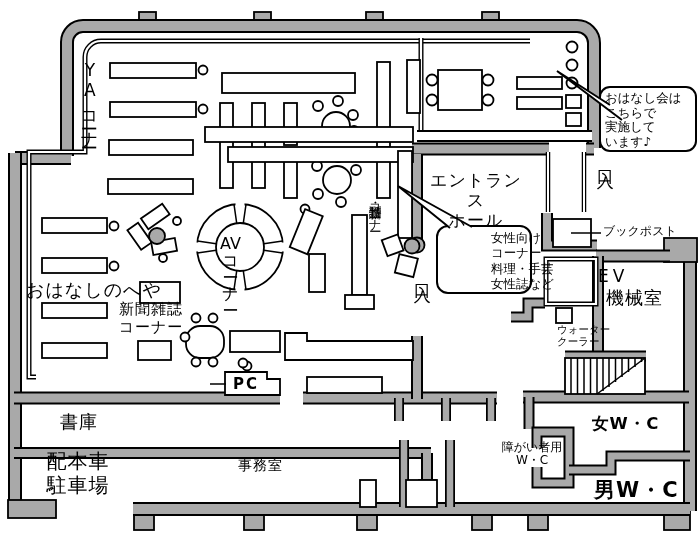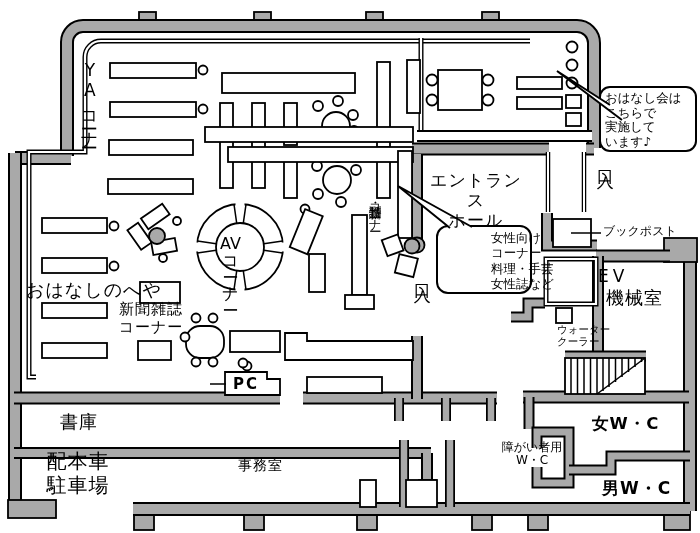--- a/index.html
+++ b/index.html
@@ -269,21 +269,21 @@
   <div class="lb ctr" style="left:110px;top:301px;width:82px;font-size:15px;">新聞雑誌
 コーナー</div>
   <div class="lb" style="left:233px;top:376px;font-size:15px;letter-spacing:2px;font-weight:bold;">PC</div>
   <div class="lb" style="left:60px;top:411px;font-size:18px;">書庫</div>
   <div class="lb" style="left:238px;top:457px;font-size:14px;">事務室</div>
   <div class="lb ctr" style="left:36px;top:450px;width:84px;font-size:20px;">配本車
 駐車場</div>
   <div class="lb b" style="left:592px;top:414px;font-size:16.5px;">女W・C</div>
   <div class="lb ctr" style="left:492px;top:441px;width:80px;font-size:12px;letter-spacing:0;line-height:1.1;">障がい者用
 W・C</div>
-  <div class="lb b" style="left:594px;top:478px;font-size:17px;margin-left:8px;">男W・C</div>
+  <div class="lb b" style="left:594px;top:478px;font-size:21px;">男W・C</div>
   <div class="lb ctr" style="left:216px;top:236px;width:29px;font-size:16px;line-height:1.05;letter-spacing:0;">AV
 コーナー</div>
   <div class="lb" style="left:605px;top:91px;width:88px;font-size:12.5px;letter-spacing:0;line-height:1.16;">おはなし会は
 こちらで
 実施して
 います♪</div>
   <div class="lb" style="left:443px;top:230px;width:86px;font-size:12.5px;letter-spacing:0;line-height:1.22;margin-left:48px;">女性向け
 コーナー
 料理・手芸
 女性誌など</div>

